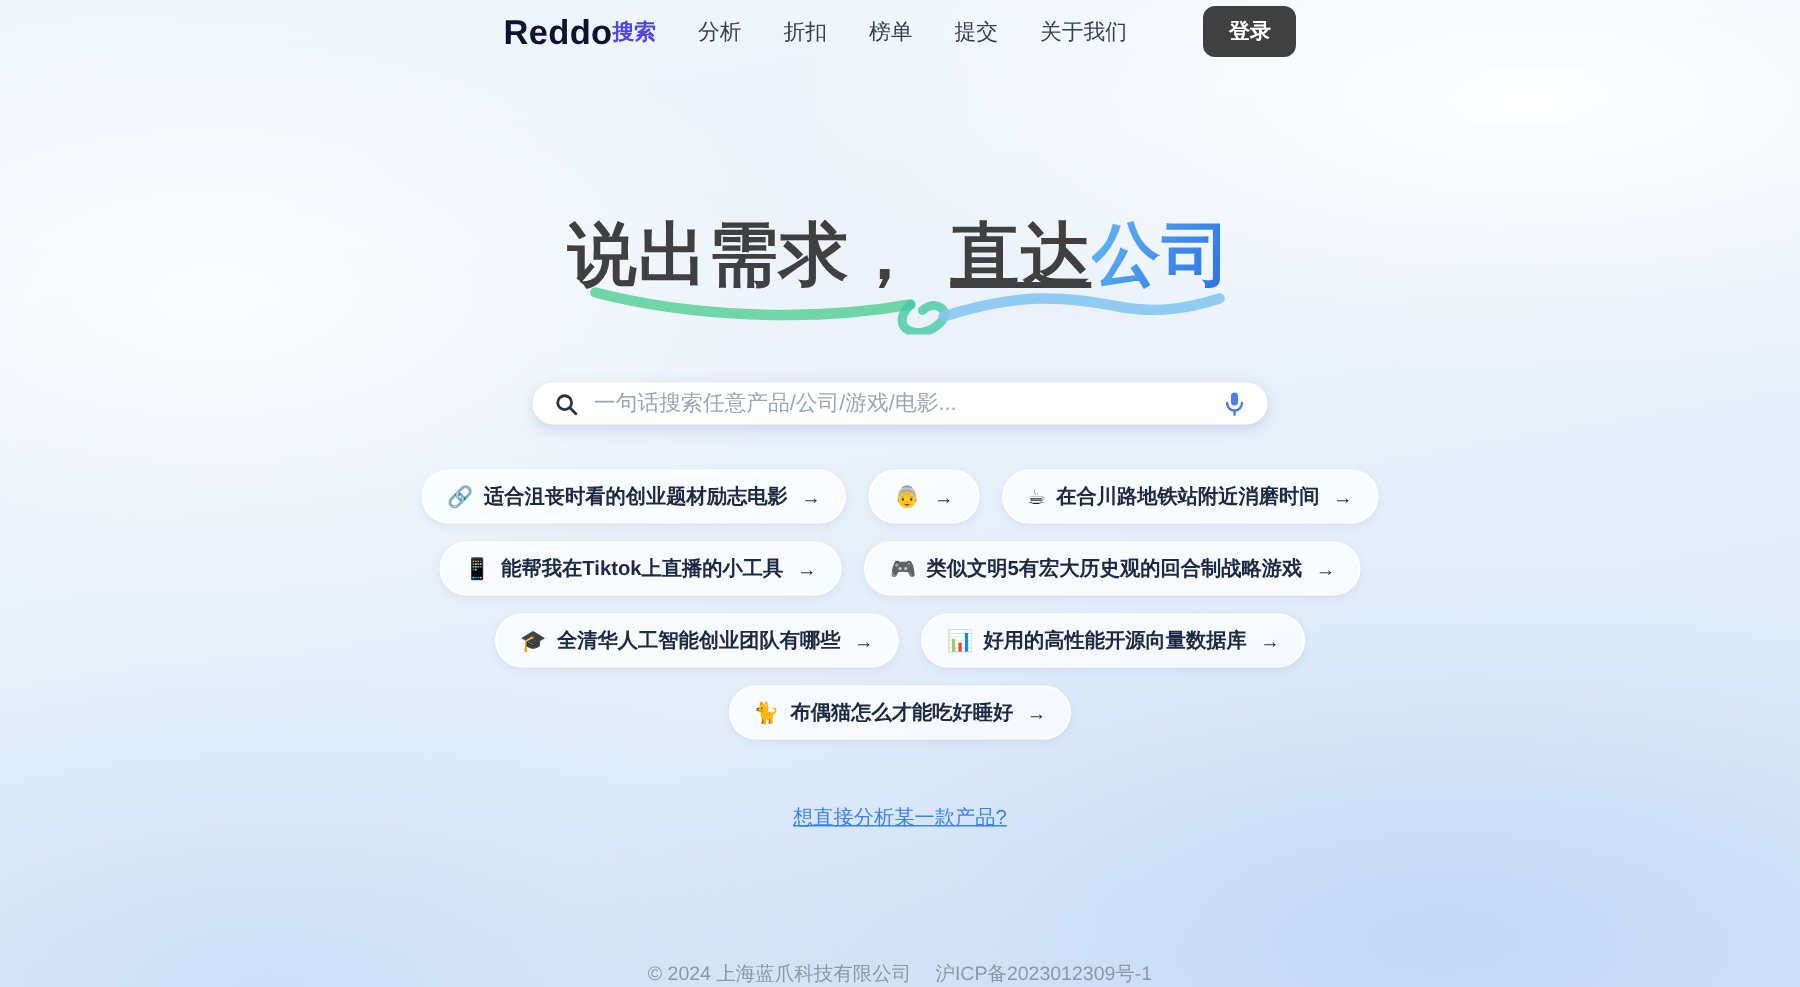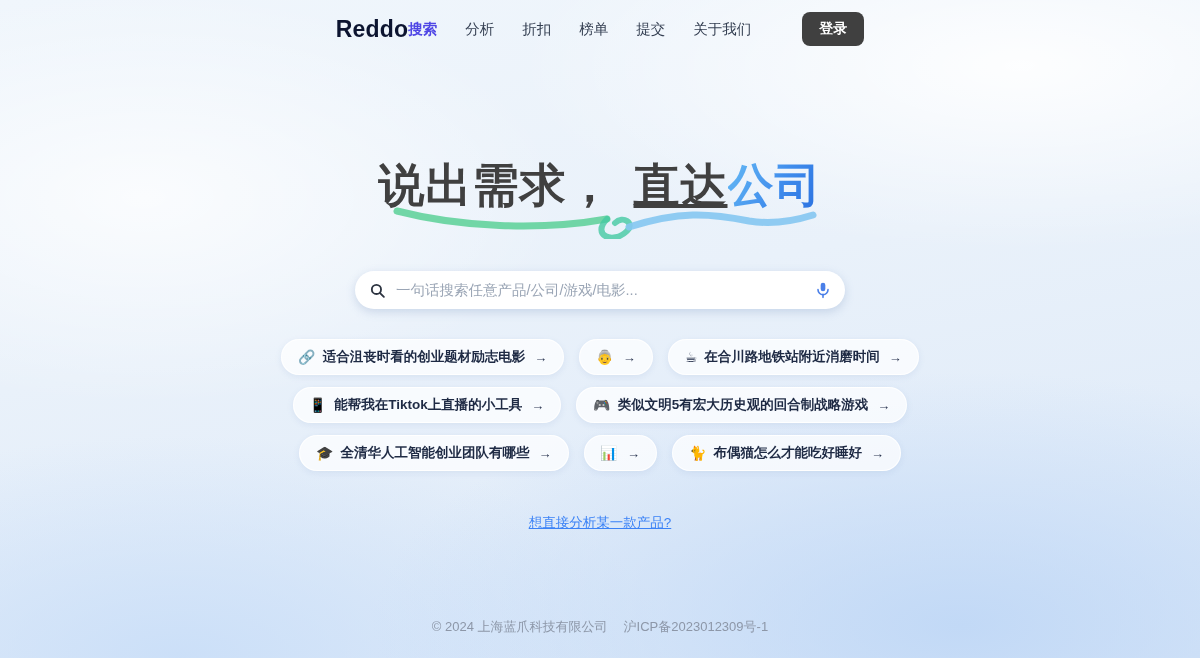--- a/index.html
+++ b/index.html
@@ -154,20 +154,21 @@
     <span class="chip-label">类似文明5有宏大历史观的回合制战略游戏</span>
     <span class="chip-arrow">→</span>
   </div>
   <div class="chip">
     <span class="chip-icon">🎓</span>
     <span class="chip-label">全清华人工智能创业团队有哪些</span>
     <span class="chip-arrow">→</span>
   </div>
   <div class="chip">
     <span class="chip-icon">📊</span>
+    <span class="chip-label">好用的高性能开源向量数据库</span>
     <span class="chip-arrow">→</span>
   </div>
   <div class="chip">
     <span class="chip-icon">🐈</span>
     <span class="chip-label">布偶猫怎么才能吃好睡好</span>
     <span class="chip-arrow">→</span>
   </div>
 </div>
 
 <a class="analyze-link">想直接分析某一款产品?</a>

